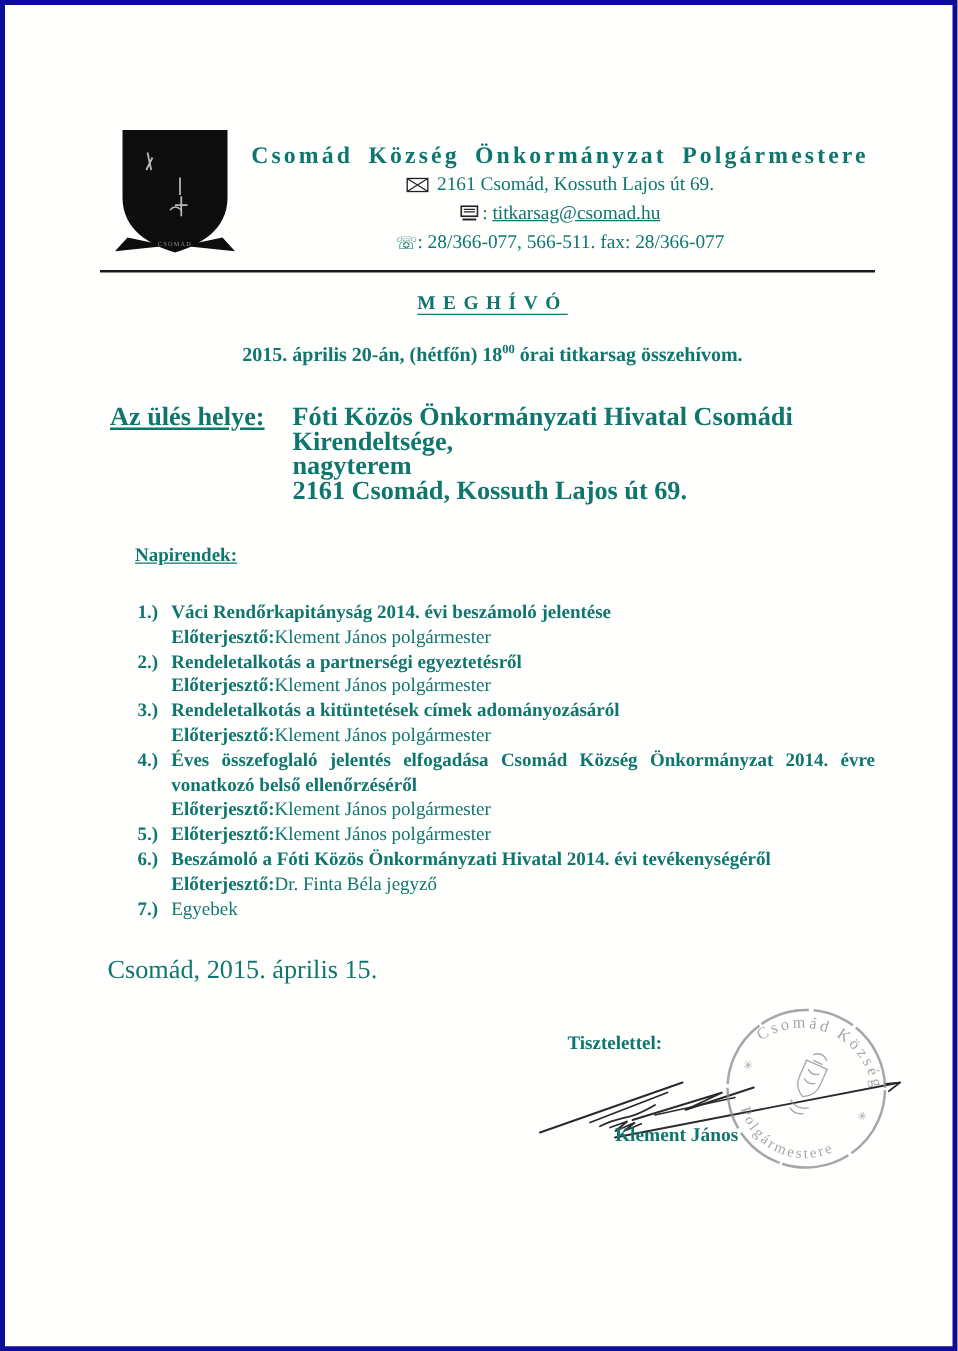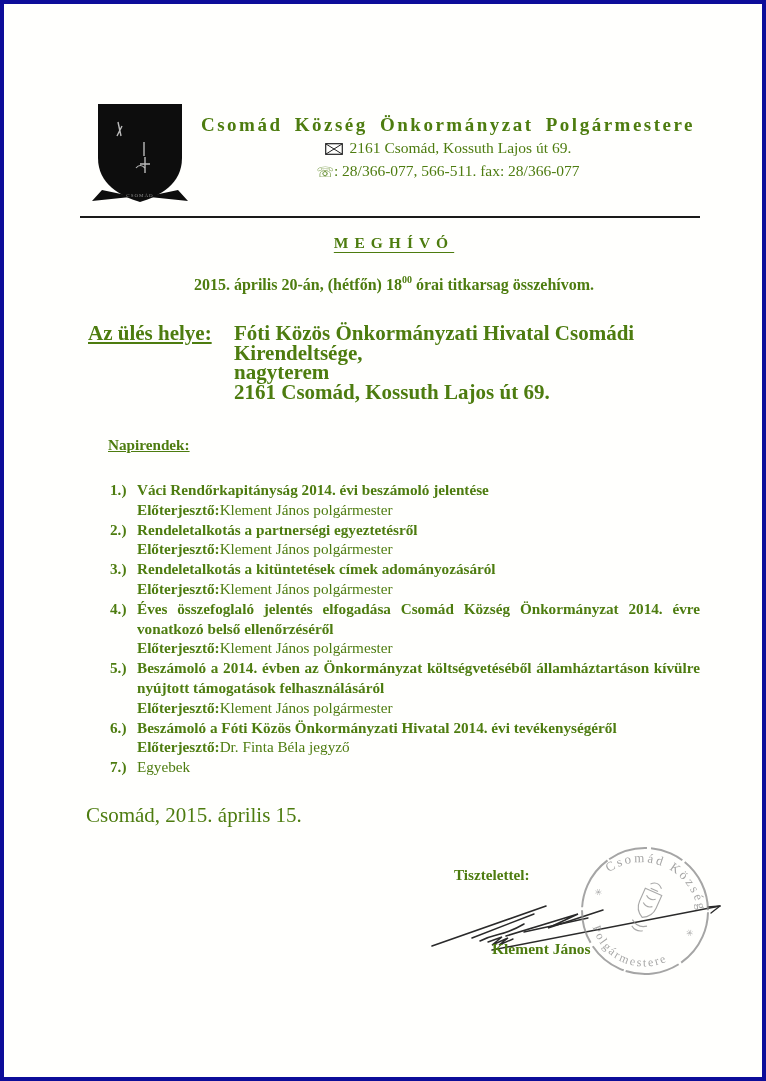--- a/index.html
+++ b/index.html
@@ -3,21 +3,21 @@
 <meta charset="utf-8">
 <style>
   html,body{margin:0;padding:0;background:#888;}
   .page{
     position:relative;
     width:766px;height:1081px;
     box-sizing:border-box;
     background:#fffffd;
     border:4px solid #0d0d99;
     font-family:"Liberation Serif","DejaVu Serif",serif;
-    color:#4d7c0f;
+    color:#0f766e;
     overflow:hidden;
     margin:0 auto;
   }
   .inner{
     box-sizing:border-box;
     padding:96px 62px 0 84px;
   }
   
   .hdr{display:flex;align-items:flex-start;}
   .crest{flex:none;width:104px;height:104px;margin-top:2px;}
@@ -93,20 +93,30 @@
         <div class="hdr-line">
           <span class="ico">
             <svg width="18" height="12" viewBox="0 0 18 12">
                 <rect x="0.7" y="0.7" width="16.6" height="10.6" fill="none" stroke="#222" stroke-width="1.2"></rect>
                 <path d="M1 1 L17 11 M17 1 L1 11" stroke="#222" stroke-width="1"></path>
               </svg>
           </span>
           <span>2161 Csomád, Kossuth Lajos út 69.</span>
         </div>
         <div class="hdr-line">
+          <span class="ico">
+            <svg width="15" height="13" viewBox="0 0 15 13">
+                <rect x="1" y="1" width="13" height="8" fill="none" stroke="#222" stroke-width="1.3"></rect>
+                <path d="M3 3.5 h9 M3 5.5 h9" stroke="#222" stroke-width="0.9"></path>
+                <path d="M2 11.5 h11" stroke="#222" stroke-width="1.6"></path>
+              </svg>
+          </span><span>:</span>
+          <span class="email-link">titkarsag@csomad.hu</span>
+        </div>
+        <div class="hdr-line">
           <span class="phone-glyph">☏</span><span>:</span>
           <span>28/366-077, 566-511. fax: 28/366-077</span>
         </div>
       </div>
     </div>
 
     <hr class="rule">
 
     <div class="doc-title">MEGHÍVÓ</div>
 
@@ -149,21 +159,20 @@
       <li class="agenda-item">
         <span class="agenda-num">4.)</span>
         <div class="agenda-body">
           <div class="agenda-title">Éves összefoglaló jelentés elfogadása Csomád Község Önkormányzat 2014. évre vonatkozó belső ellenőrzéséről</div>
           <div class="presenter"><span class="presenter-label">Előterjesztő:</span><span>Klement János polgármester</span></div>
         </div>
       </li>
       <li class="agenda-item">
         <span class="agenda-num">5.)</span>
         <div class="agenda-body">
-          <div class="agenda-title">Beszámoló a 2014. évben az Önkormányzat költségvetéséből államháztartáson kívülre nyújtott támogatások felhasználásáról</div>
           <div class="presenter"><span class="presenter-label">Előterjesztő:</span><span>Klement János polgármester</span></div>
         </div>
       </li>
       <li class="agenda-item">
         <span class="agenda-num">6.)</span>
         <div class="agenda-body">
           <div class="agenda-title">Beszámoló a Fóti Közös Önkormányzati Hivatal 2014. évi tevékenységéről</div>
           <div class="presenter"><span class="presenter-label">Előterjesztő:</span><span>Dr. Finta Béla jegyző</span></div>
         </div>
       </li>

